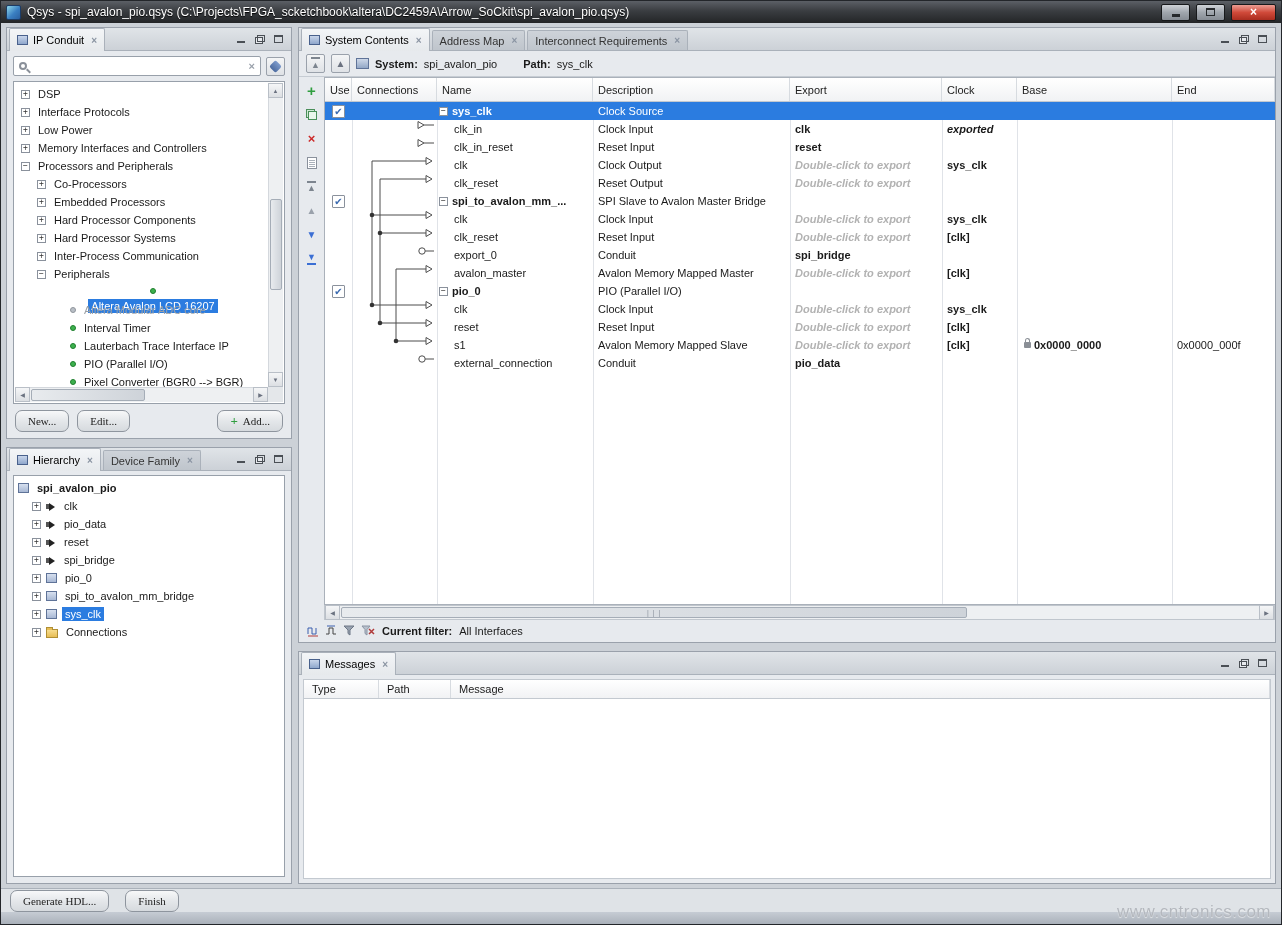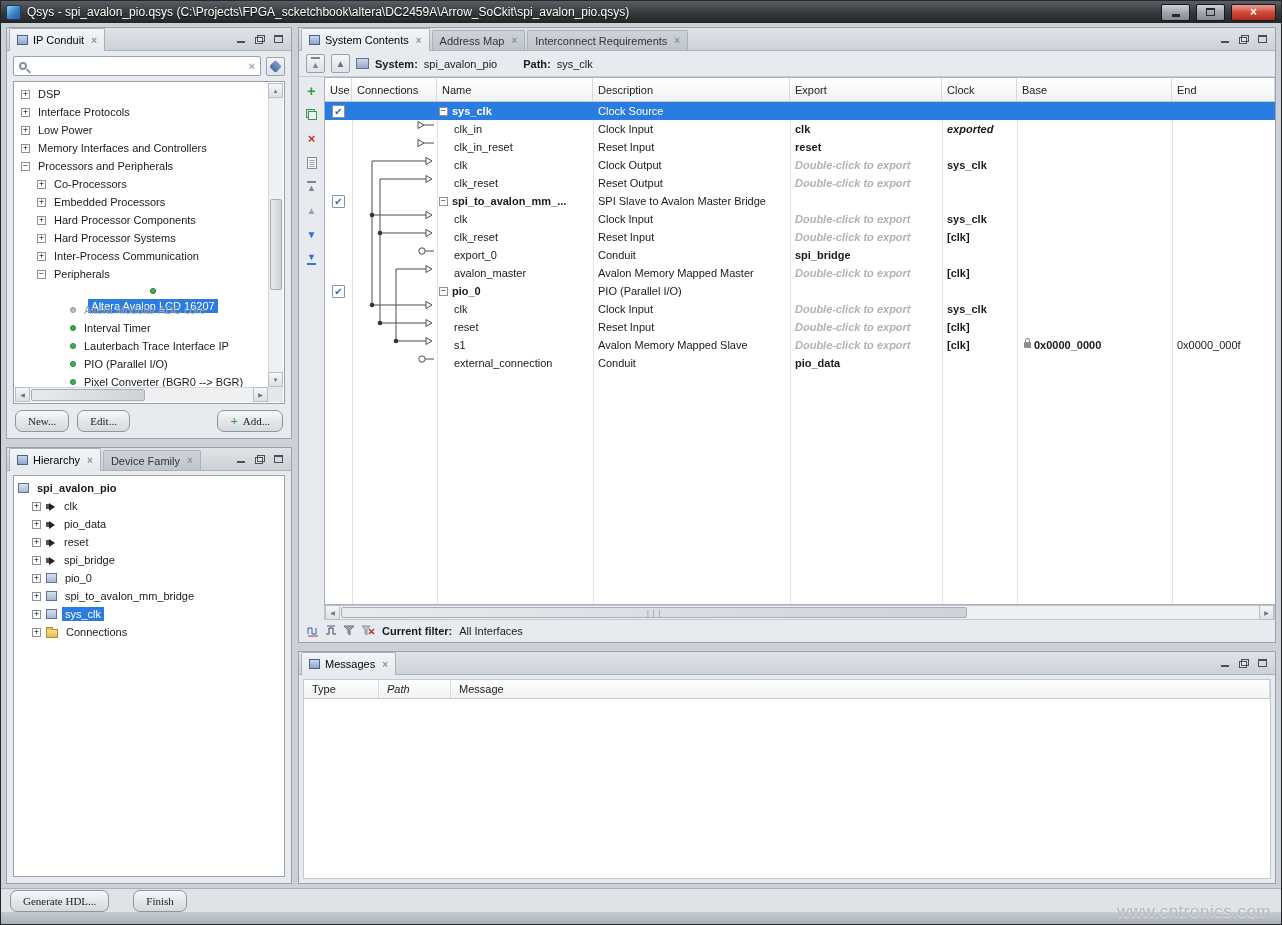--- a/index.html
+++ b/index.html
@@ -137,21 +137,21 @@
 
   
   .msg-panel{flex:1}
   .msg-head{display:flex;height:20px;background:linear-gradient(#ffffff,#f1f2f4);border-bottom:1px solid #c3c9d0;margin:4px 4px 0;border:1px solid #c3c9d0;border-bottom:1px solid #c3c9d0;flex:none}
   .msg-th{display:flex;align-items:center;padding-left:8px;border-right:1px solid #d7dbe0;flex:none;background:transparent}
   .msg-body{flex:1;background:#fff;margin:0 4px 4px;border:1px solid #c3c9d0;border-top:none}
 
   
   .statusbar{height:24px;display:flex;align-items:stretch;background:#dfe3e7;border-top:1px solid #aab1ba;flex:none}
   .status-green{flex:1;background:linear-gradient(#d9f4d0,#bde9b1);border:1px solid #9cc79a;display:flex;align-items:center;padding-left:8px}
-  .status-buttons{display:flex;align-items:center;gap:24px;padding:0 9px}
+  .status-buttons{display:flex;align-items:center;gap:16px;padding:0 9px}
   .bottom-strip{height:12px;background:linear-gradient(#c6ccd4,#aab1ba);flex:none}
   .watermark{position:absolute;right:10px;bottom:2px;font-size:17px;color:#b4b8be;z-index:20;text-shadow:0 1px 1px rgba(255,255,255,.6);letter-spacing:.5px}
 </style>
 </head>
 <body>
 
 <div class="window">
   <div class="titlebar">
     <span class="app-icon"></span>
     <span class="title">Qsys - spi_avalon_pio.qsys (C:\Projects\FPGA_scketchbook\altera\DC2459A\Arrow_SoCkit\spi_avalon_pio.qsys)</span>
@@ -816,21 +816,21 @@
               <span class="pc-btn">
                 <span class="pc-float"></span>
               </span>
               <span class="pc-btn">
                 <span class="pc-max"></span>
               </span>
             </div>
         </div>
         <div class="msg-head">
             <div class="msg-th" style="width: 75px;">Type</div>
-            <div class="msg-th" style="width: 72px; font-style: italic;">Path</div>
+            <div class="msg-th" style="width: 72px;">Path</div>
             <div class="msg-th" style="flex: 1 1 0%;">Message</div>
           </div>
         <div class="msg-body"></div>
       </div>
     </div>
   </div>
 
   <div class="statusbar">
     <div class="status-buttons">
       <button class="btn">Generate HDL...</button>

